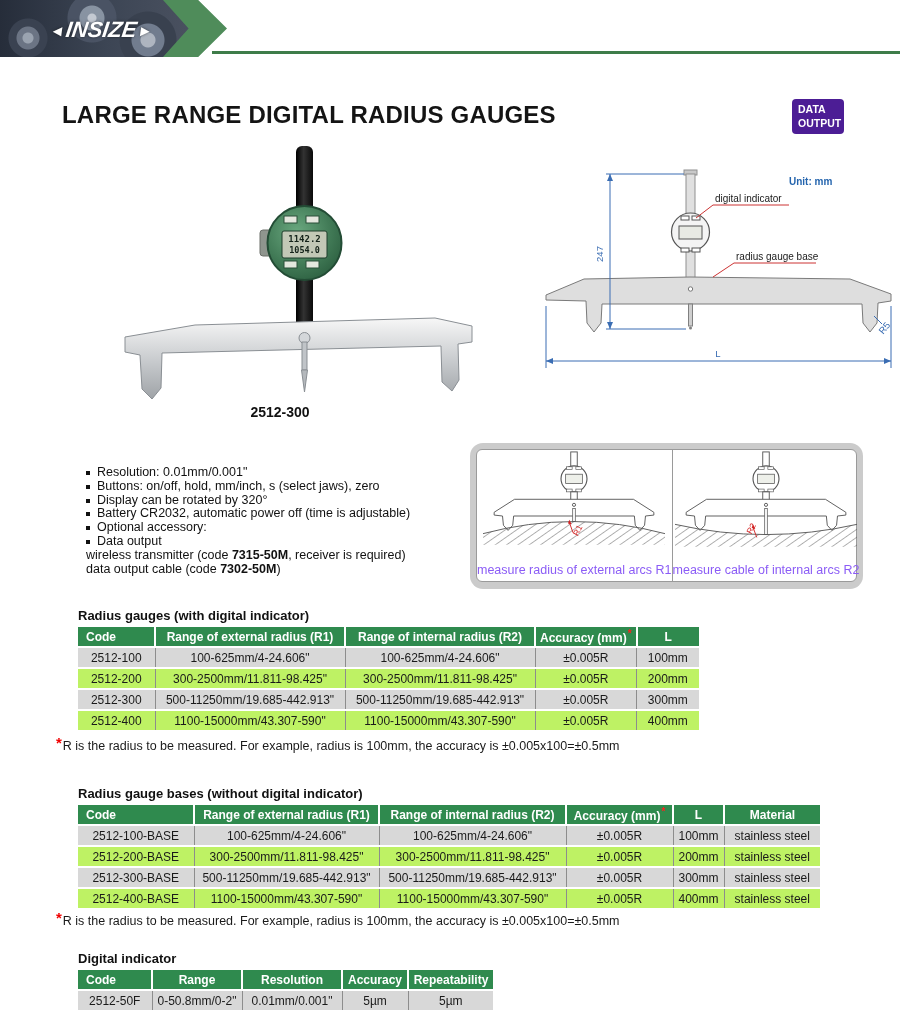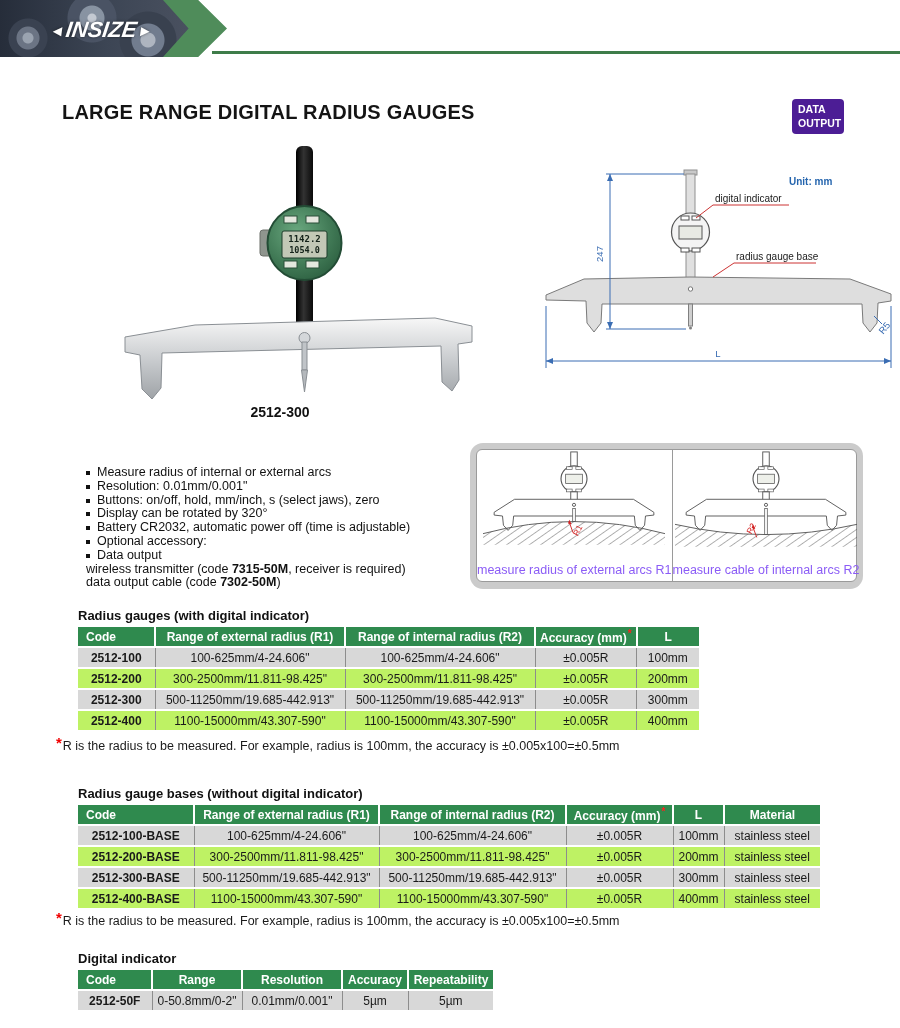--- a/index.html
+++ b/index.html
@@ -21,21 +21,21 @@
     clip-path:polygon(0 0, 55% 0, 100% 50%, 55% 100%, 0 100%, 40% 50%);
   }
   .brand-line { position:absolute; left:212px; top:51px; right:0; height:3px; background:#3e7c49; }
   .logo {
     position:absolute; left:50px; top:17px; color:#fff; font-style:italic; font-weight:bold;
     font-size:22px; transform:skewX(-8deg); display:flex; align-items:center; gap:1px;
     text-shadow:0 0 3px rgba(0,0,0,.55); white-space:nowrap;
   }
   .logo .arr { font-size:15px; font-style:normal; }
   
-  .page-title { position:absolute; left:62px; top:101px; font-size:20px; font-weight:bold; letter-spacing:.2px; color:#141414; }
+  .page-title { position:absolute; left:62px; top:101px; font-size:24px; font-weight:bold; letter-spacing:.2px; color:#141414; }
   .data-badge {
     position:absolute; left:792px; top:99px; width:44px; background:#4c1d95; border-radius:4px;
     color:#fff; font-size:10.5px; font-weight:bold; line-height:1.3; padding:4px 2px 4px 6px;
   }
   
   .product-svg { position:absolute; left:100px; top:142px; }
   .product-caption { position:absolute; left:100px; top:404px; width:360px; text-align:center; font-weight:bold; font-size:14px; }
   .diagram-svg { position:absolute; left:540px; top:158px; }
   
   .features { position:absolute; left:86px; top:466px; width:392px; }
@@ -60,21 +60,21 @@
   }
   table.spec th:first-child { text-align:left; padding-left:8px; }
   table.spec th:last-child { border-right:none; }
   table.spec td {
     font-size:12px; height:19px; text-align:center; border-right:1px solid #8d8d8d;
     border-bottom:2px solid #fff; padding:0 3px; white-space:nowrap; color:#1a1a1a;
   }
   table.spec td:last-child { border-right:none; }
   table.spec tr.odd td { background:#d8d8d8; }
   table.spec tr.even td { background:#bef264; }
-  table.spec td.code { font-weight:bold;margin-left:48px; }
+  table.spec td.code { font-weight:normal;margin-left:48px; }
   .hstar { color:#ff2020; font-size:10px; vertical-align:super; margin-left:1px; }
   .footnote { position:absolute; left:56px; font-size:12.5px; color:#1a1a1a; }
   .fstar { color:#f00000; font-weight:bold; font-size:15px; position:relative; top:-2px; margin-right:1px; }
   
   .dimtxt { fill:#3a6db3; font-size:9.5px; font-family:"Liberation Sans",sans-serif; }
   .unittxt { fill:#2565ae; font-size:10px; font-weight:bold; font-family:"Liberation Sans",sans-serif; }
   .lbltxt { fill:#1a1a1a; font-size:10px; font-family:"Liberation Sans",sans-serif; }
   .rmark { fill:#d22222; font-size:9px; font-family:"Liberation Sans",sans-serif; }
   .lcdtxt { fill:#15231a; font-family:"DejaVu Sans Mono",monospace; font-weight:bold; }
 </style>
@@ -172,24 +172,20 @@
     <line x1="173" y1="47" x2="156" y2="60" stroke="#cc3333" stroke-width="1"></line>
     <text class="lbltxt" x="196" y="102">radius gauge base</text>
     <line x1="194" y1="105" x2="276" y2="105" stroke="#cc3333" stroke-width="1"></line>
     <line x1="194" y1="105" x2="173" y2="119" stroke="#cc3333" stroke-width="1"></line>
     <text class="unittxt" x="249" y="27">Unit: mm</text>
   </svg>
 
   <div class="features">
     <div class="feat">
         <span class="sq"></span>
-        <span>Measure radius of internal or external arcs</span>
-      </div>
-    <div class="feat">
-        <span class="sq"></span>
         <span>Resolution: 0.01mm/0.001"</span>
       </div>
     <div class="feat">
         <span class="sq"></span>
         <span>Buttons: on/off, hold, mm/inch, s (select jaws), zero</span>
       </div>
     <div class="feat">
         <span class="sq"></span>
         <span>Display can be rotated by 320°</span>
       </div>

